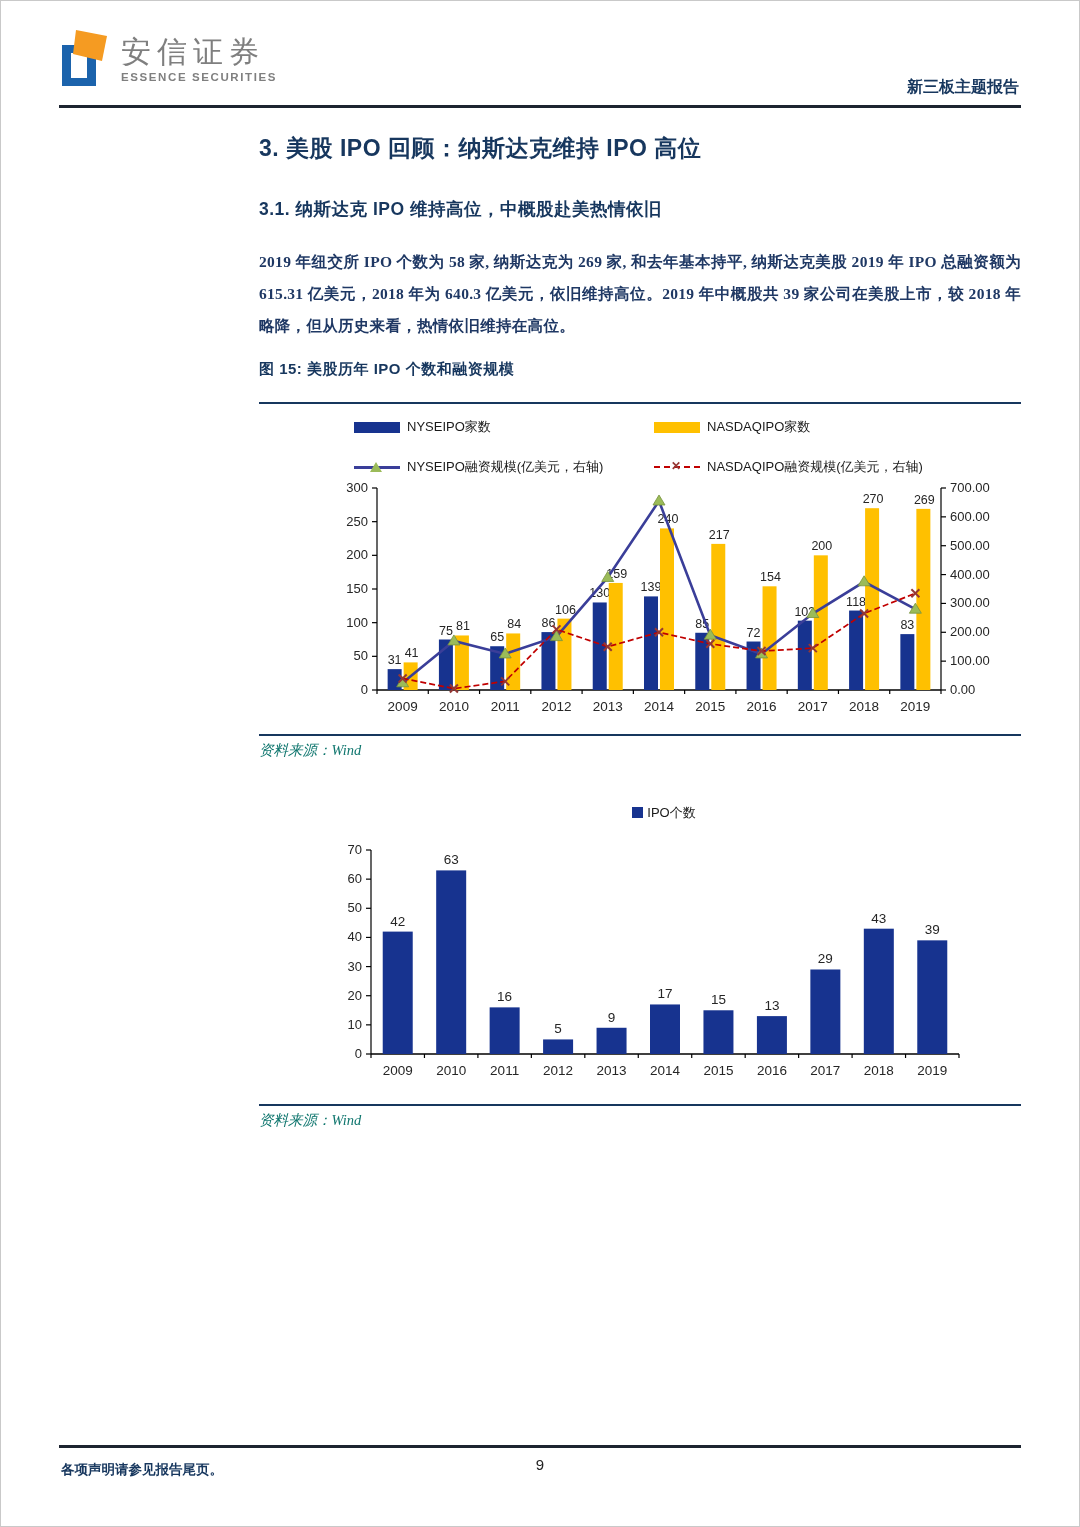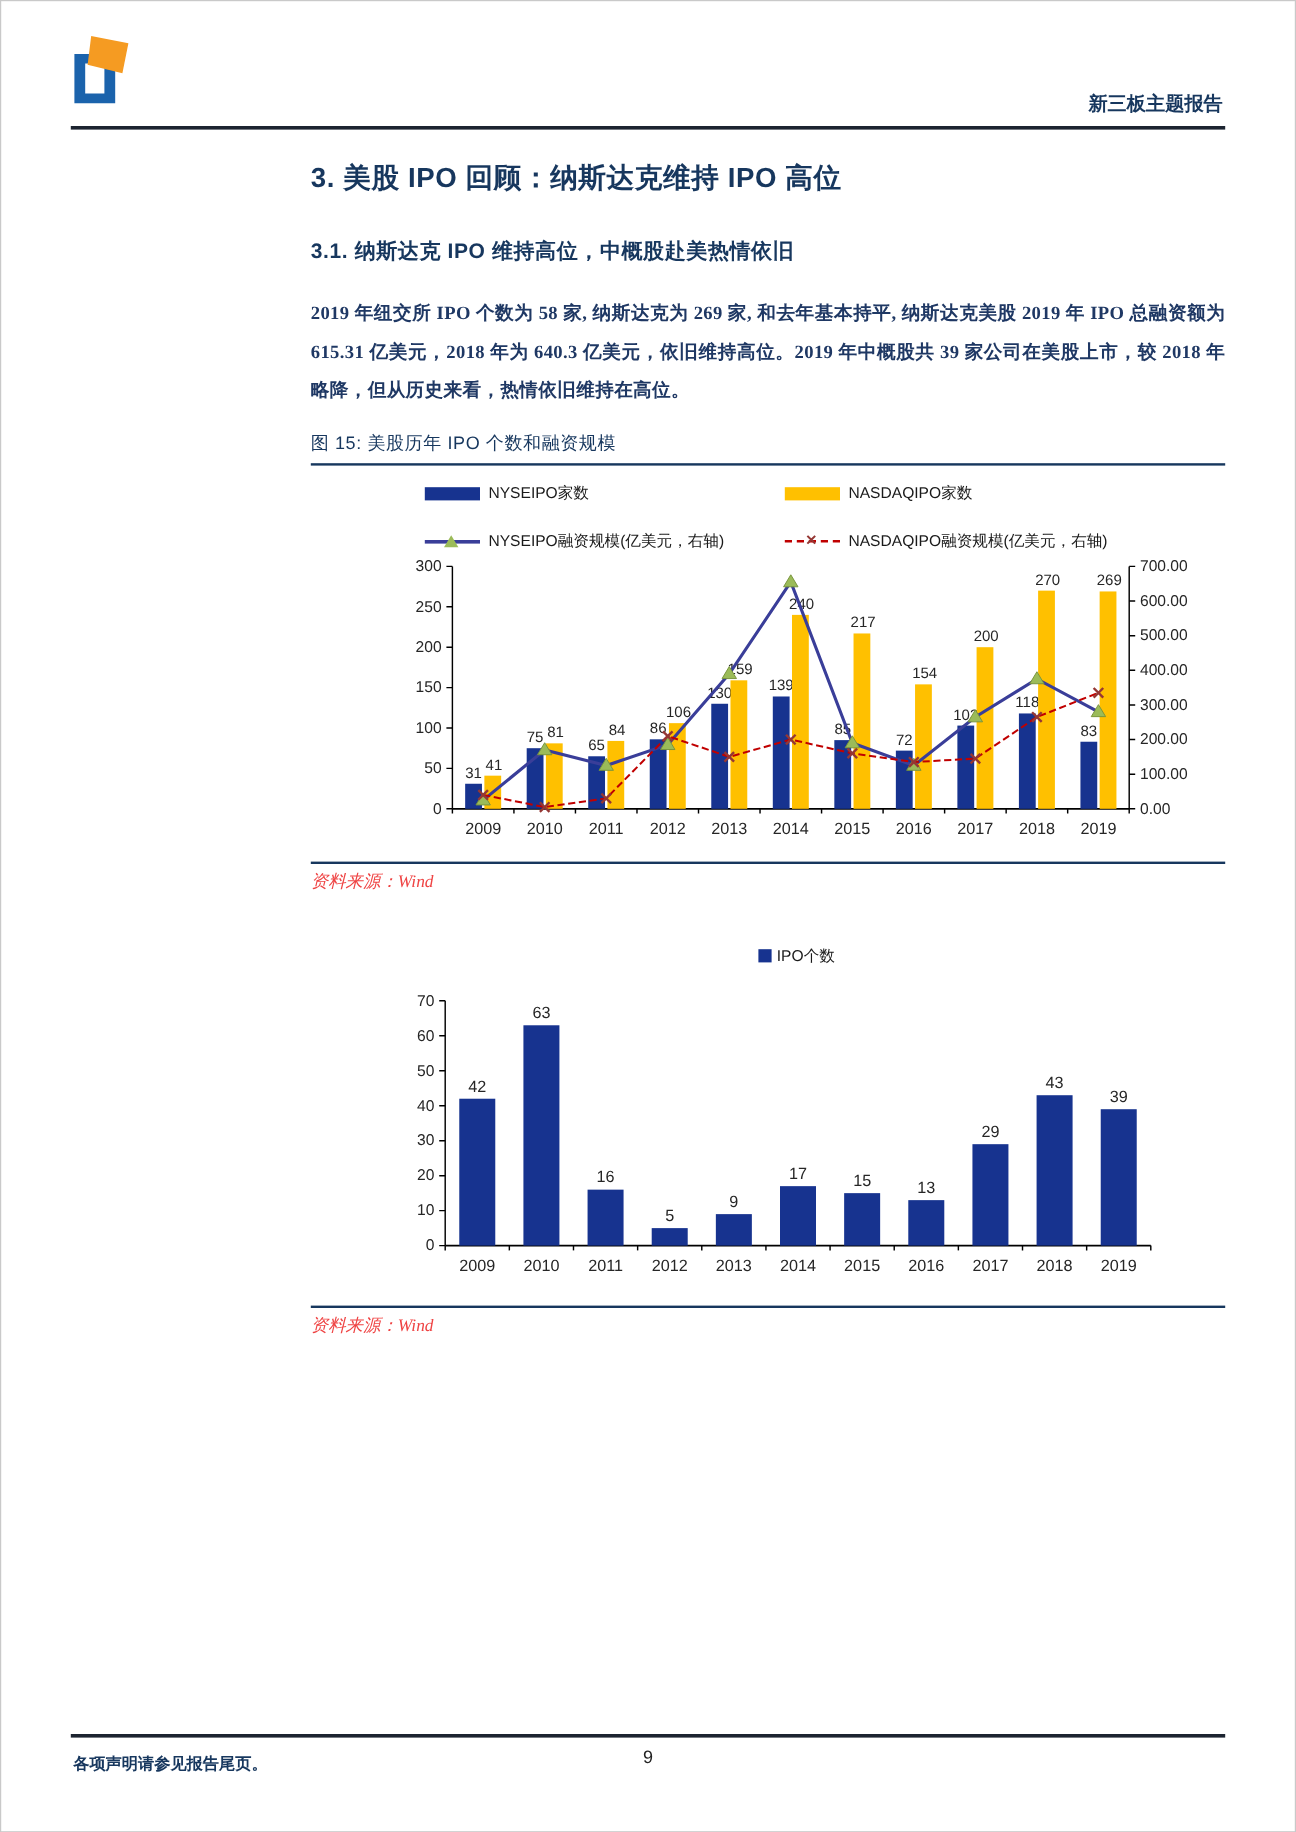--- a/index.html
+++ b/index.html
@@ -14,24 +14,24 @@
   .hdr-rule{position:absolute;left:58px;right:58px;top:104px;height:2.5px;background:#1c2430;}
   
   .content{position:absolute;left:258px;top:124px;width:762px;}
   h1.sec{margin:8px 0 0 0;font-size:23px;color:#17375e;letter-spacing:0.5px;}
   h2.sec{margin:33px 0 0 0;font-size:17.5px;color:#17375e;letter-spacing:0.5px;}
   p.body{margin:25px 0 0 0;font-size:15.5px;line-height:32px;color:#1f3864;text-align:justify;
          font-family:"Liberation Serif",serif;font-weight:bold;letter-spacing:0.3px;}
   
   .figure{margin-top:18px;}
   .figure16{margin-top:44px;}
-  .fig-title{font-size:15px;font-weight:normal;color:#17375e;padding-bottom:7px;
+  .fig-title{font-size:15px;font-weight:bold;color:#17375e;padding-bottom:23px;
              border-bottom:2.5px solid #17375e;letter-spacing:0.5px;}
   .fig-source{margin-top:10px;border-top:2.5px solid #17375e;padding-top:5px;
-              font-family:"Liberation Serif",serif;font-style:italic;color:#ef4444;font-size:14.5px;}
+              font-family:"Liberation Serif",serif;font-style:italic;color:#0f766e;font-size:14.5px;}
   .legend15{margin:14px 0 2px 95px;display:grid;grid-template-columns:300px auto;row-gap:22px;
             font-size:13px;color:#1a1a1a;}
   .lg-item{display:flex;align-items:center;gap:7px;white-space:nowrap;}
   .sw-bar{display:inline-block;width:46px;height:11px;}
   .sw-nyse{background:#17338f;}
   .sw-nasdaq{background:#ffc000;}
   .sw-line-solid{display:inline-block;width:46px;height:0;border-top:3px solid #3a3e99;position:relative;}
   .sw-line-solid .tri{position:absolute;left:16px;top:-7px;width:0;height:0;
       border-left:6px solid transparent;border-right:6px solid transparent;border-bottom:10px solid #9bbb59;}
   .sw-line-dash{display:inline-block;width:46px;height:0;border-top:2px dashed #c00000;position:relative;}
@@ -50,20 +50,24 @@
 <body>
 
 <div class="page">
 
   <div class="hdr-logo">
     <svg width="52" height="60" viewBox="0 0 52 60">
       <path d="M3 16 H37 V57 H3 Z M12 24 H28 V49 H12 Z" fill="#1b63ac" fill-rule="evenodd"></path>
       <polygon points="17,1 48,7 43,32 14,25" fill="#f59b22"></polygon>
       <polygon points="17,1 19,14 14,25 3,16" fill="#ffffff" opacity="0"></polygon>
     </svg>
+    <div class="hdr-logo-text">
+      <div class="cn">安信证券</div>
+      <div class="en">ESSENCE SECURITIES</div>
+    </div>
   </div>
   <div class="hdr-report">新三板主题报告</div>
   <div class="hdr-rule"></div>
 
   <div class="content">
     <h1 class="sec">3. 美股 IPO 回顾：纳斯达克维持 IPO 高位</h1>
     <h2 class="sec">3.1. 纳斯达克 IPO 维持高位，中概股赴美热情依旧</h2>
     <p class="body">2019 年纽交所 IPO 个数为 58 家, 纳斯达克为 269 家, 和去年基本持平, 纳斯达克美股 2019 年 IPO 总融资额为 615.31 亿美元，2018 年为 640.3 亿美元，依旧维持高位。2019 年中概股共 39 家公司在美股上市，较 2018 年略降，但从历史来看，热情依旧维持在高位。</p>
 
     <div class="figure">

